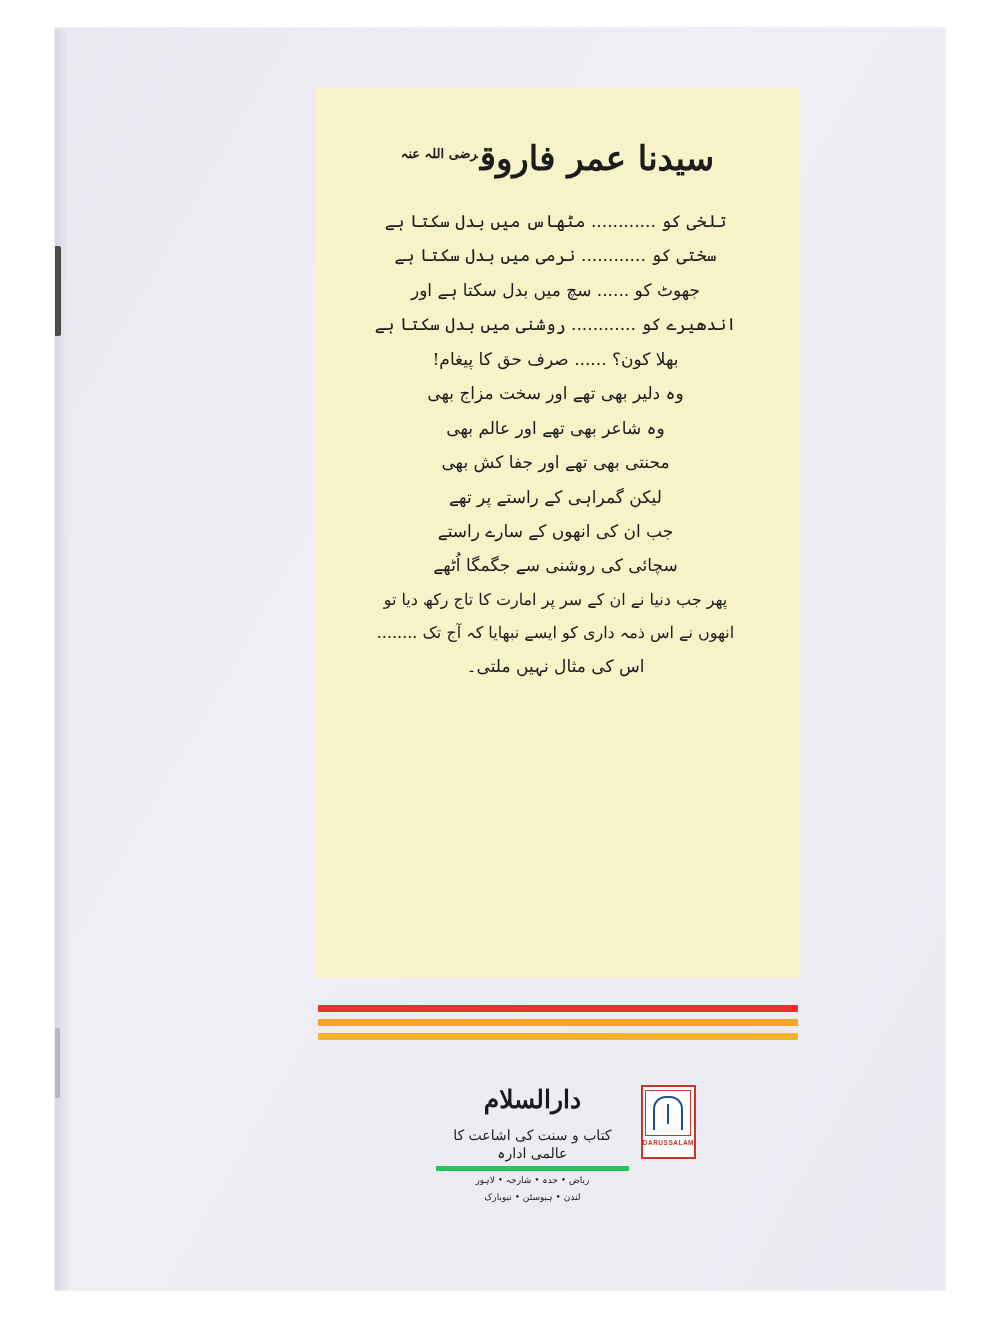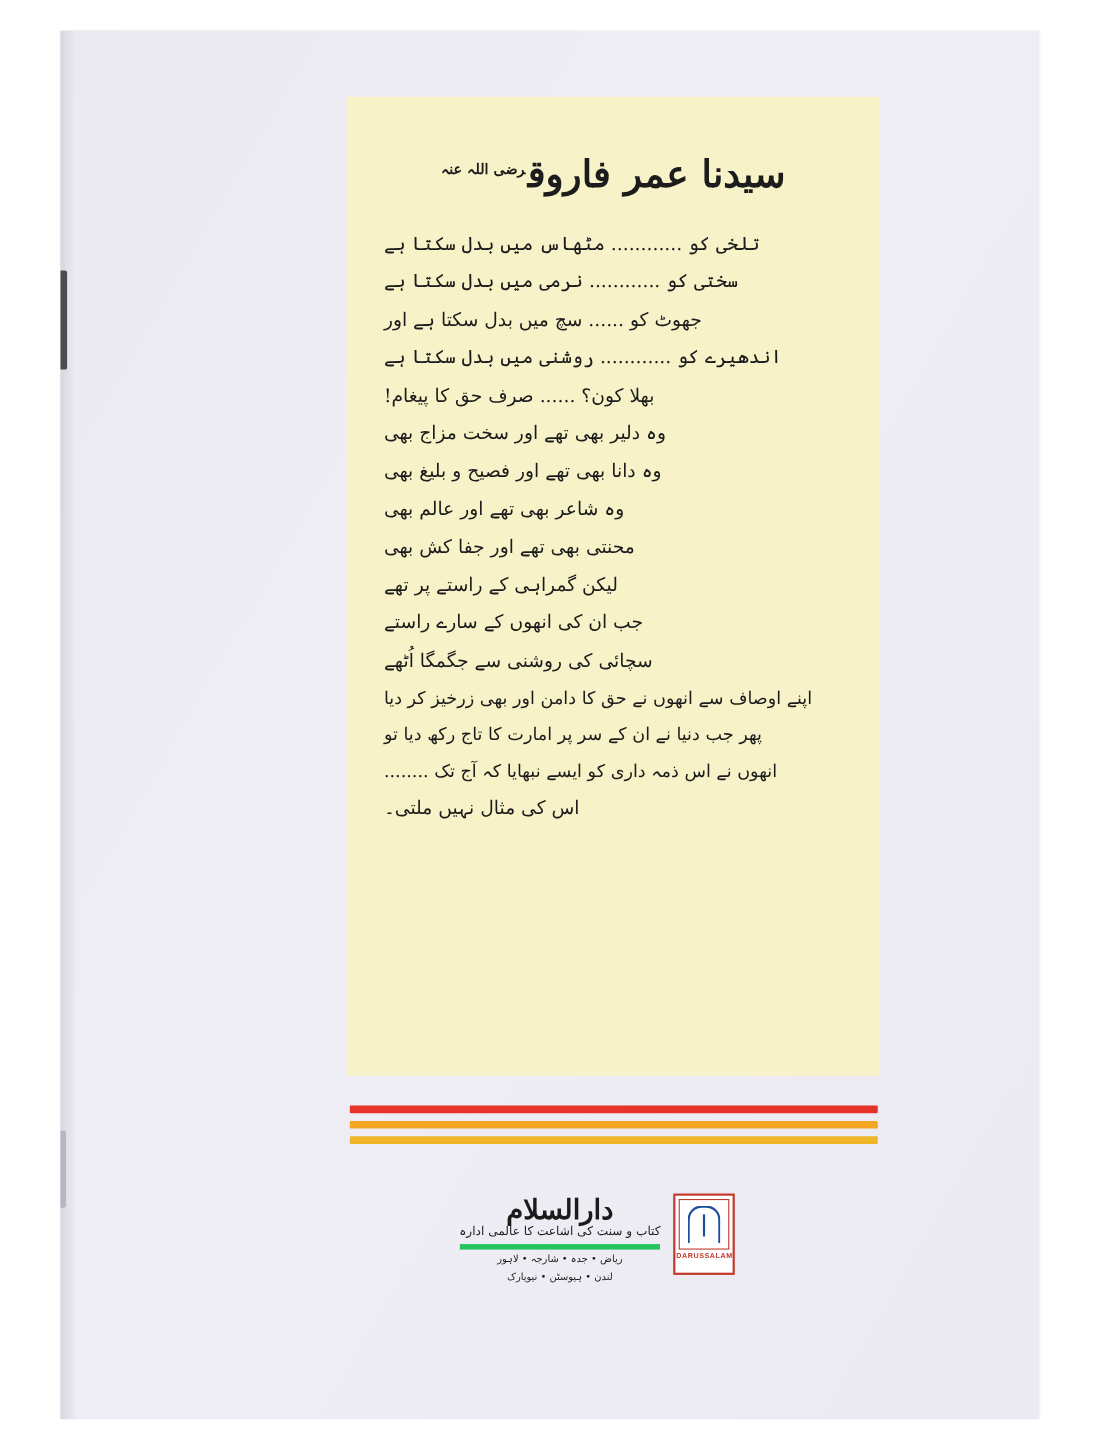--- a/index.html
+++ b/index.html
@@ -82,21 +82,21 @@
     direction: rtl;
     position: relative;
   }
   .panel-title .honorific {
     font-size: 13px;
     vertical-align: super;
     margin-right: 2px;
   }
   .poem {
     direction: rtl;
-    text-align: left;
+    text-align: center;
     font-family: "DejaVu Serif", serif;
     color: #1b1b1b;
   }
   .poem-line {
     font-size: 17px;
     line-height: 1.32;
     padding: 6px 4px 6px 0;
     white-space: nowrap;
   }
   .poem-line.small {
@@ -118,21 +118,21 @@
     margin-bottom: 7px;
     border-radius: 1px;
   }
   .bar-red { background: #e8332a; }
   .bar-orange { background: #f5a623; }
   .bar-gold { background: #f0b429; }
 
   
   .publisher {
     position: absolute;
-    left: 413px;
+    left: 436px;
     top: 1085px;
     width: 260px;
     display: flex;
     flex-direction: row-reverse;
     align-items: flex-start;
     justify-content: center;
     gap: 12px;
   }
   .pub-logo {
     width: 56px;
@@ -189,22 +189,22 @@
     color: #1b1b1b;
     padding-top: 2px;
   }
   .pub-name {
     font-size: 25px;
     font-weight: bold;
     letter-spacing: -1px;
     line-height: 1;
   }
   .pub-tag {
-    font-size: 11px;
-    margin-top: 1px;
+    font-size: 14px;
+    margin-top: 14px;
     line-height: 1.3;
   }
   .pub-cities {
     font-size: 9px;
     margin-top: 4px;
     line-height: 1.45;
     border-top: 5px solid #22c55e;
     padding-top: 3px;
   }
 </style>
@@ -223,27 +223,25 @@
     <div class="panel-title">
       <span>سیدنا عمر فاروق</span><span class="honorific">رضی اللہ عنہ</span>
     </div>
     <div class="poem">
       <div class="poem-line">تلخی کو ............ مٹھاس میں بدل سکتا ہے</div>
       <div class="poem-line">سختی کو ............ نرمی میں بدل سکتا ہے</div>
       <div class="poem-line">جھوٹ کو ...... سچ میں بدل سکتا ہے اور</div>
       <div class="poem-line">اندھیرے کو ............ روشنی میں بدل سکتا ہے</div>
       <div class="poem-line">بھلا کون؟ ...... صرف حق کا پیغام!</div>
       <div class="poem-line">وہ دلیر بھی تھے اور سخت مزاج بھی</div>
-      <div class="poem-line">وہ دانا بھی تھے اور فصیح و بلیغ بھی</div>
       <div class="poem-line">وہ شاعر بھی تھے اور عالم بھی</div>
       <div class="poem-line">محنتی بھی تھے اور جفا کش بھی</div>
       <div class="poem-line">لیکن گمراہی کے راستے پر تھے</div>
       <div class="poem-line">جب ان کی انھوں کے سارے راستے</div>
       <div class="poem-line">سچائی کی روشنی سے جگمگا اُٹھے</div>
-      <div class="poem-line small">اپنے اوصاف سے انھوں نے حق کا دامن اور بھی زرخیز کر دیا</div>
       <div class="poem-line small">پھر جب دنیا نے ان کے سر پر امارت کا تاج رکھ دیا تو</div>
       <div class="poem-line small">انھوں نے اس ذمہ داری کو ایسے نبھایا کہ آج تک ........</div>
       <div class="poem-line">اس کی مثال نہیں ملتی۔</div>
     </div>
   </div>
 
   <div class="bars">
     <div class="bar bar-red"></div>
     <div class="bar bar-orange"></div>
     <div class="bar bar-gold"></div>

